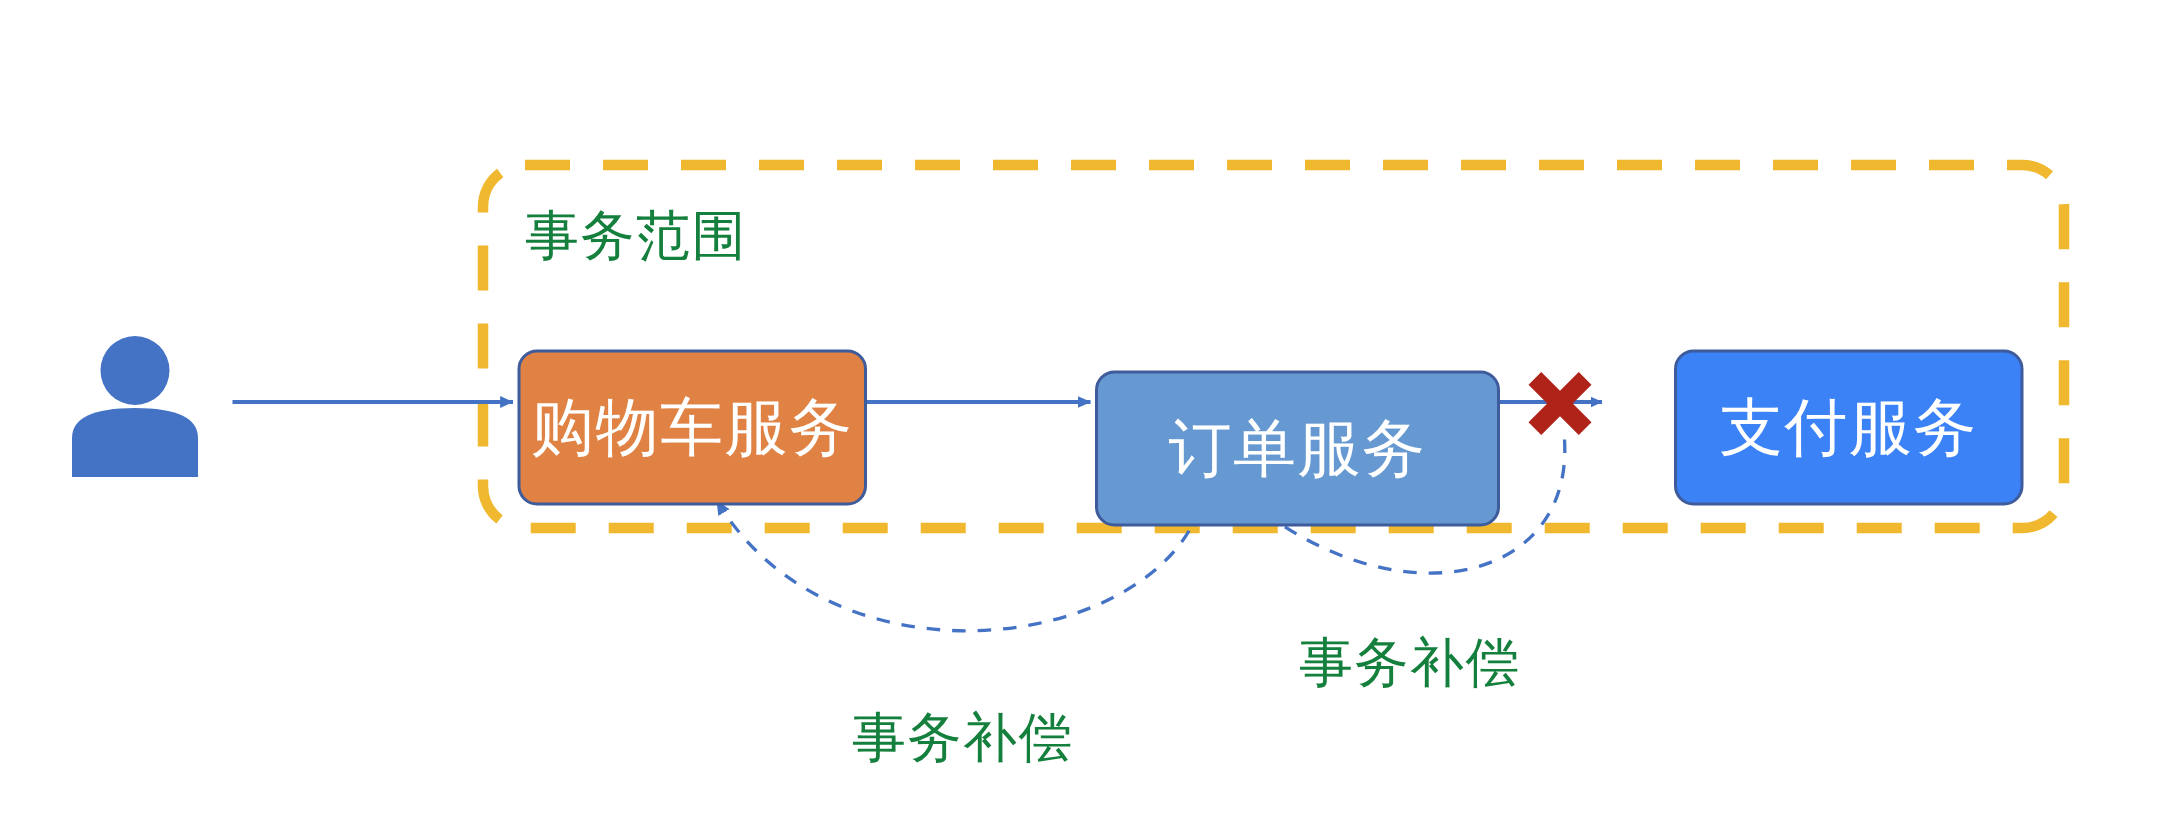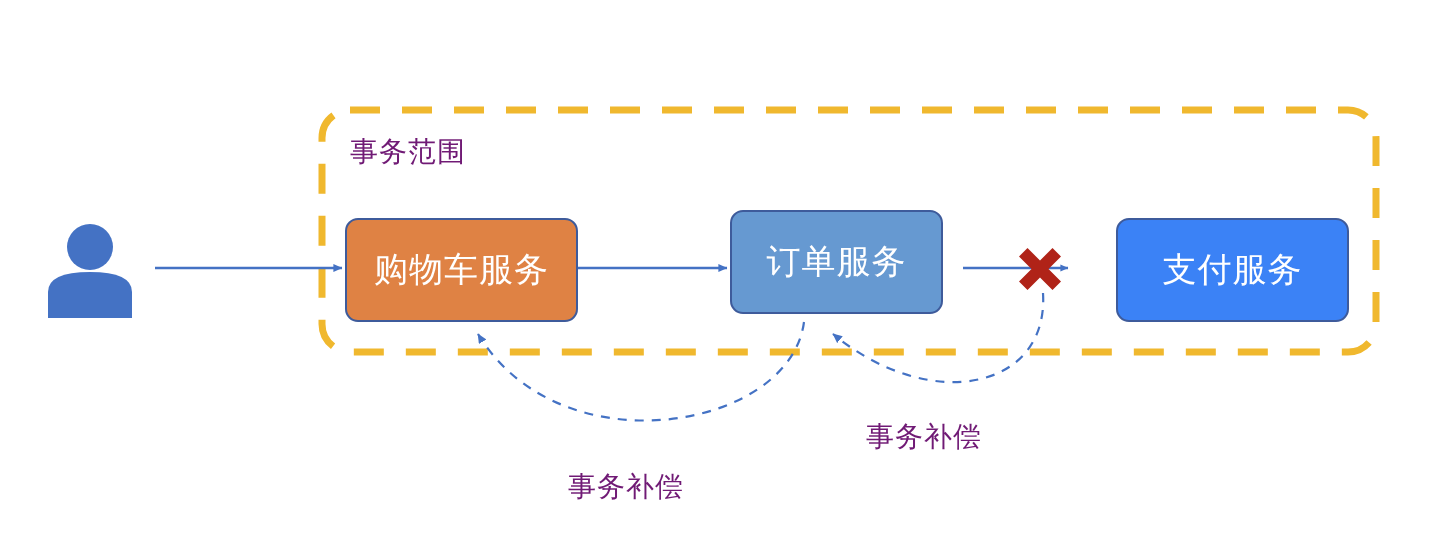--- a/index.html
+++ b/index.html
@@ -8,32 +8,33 @@
   #canvas{position:relative;width:1442px;height:542px;background:#ffffff;}
   #vec{position:absolute;left:0;top:0;width:1442px;height:542px;}
 
   .node{
     position:absolute;
     box-sizing:border-box;
     border:2px solid #3E5B9B;
     border-radius:13px;
     display:flex;align-items:center;justify-content:center;
     color:#ffffff;
-    font-size:34px;
+    font-size:42px;
     letter-spacing:1px;
     white-space:nowrap;
+    margin-top:15px;
   }
   #node-cart{left:345px;top:218px;width:233px;height:104px;background:#DF8244;}
-  #node-order{left:730px;top:210px;width:213px;height:104px;background:#6699D1;}
+  #node-order{left:730px;top:232px;width:270px;height:104px;background:#6699D1;}
   #node-pay{left:1116px;top:218px;width:233px;height:104px;background:#3b82f6;}
 
   .plain-label{
     position:absolute;
-    color:#701a75;
-    font-size:28px;
+    color:#15803d;
+    font-size:36px;
     white-space:nowrap;
     letter-spacing:1px;
   }
   #scope-label{left:350px;top:133px;}
   #comp-label-left{left:568px;top:468px;}
   #comp-label-right{left:866px;top:418px;}
 </style>
 </head>
 <body>
 

